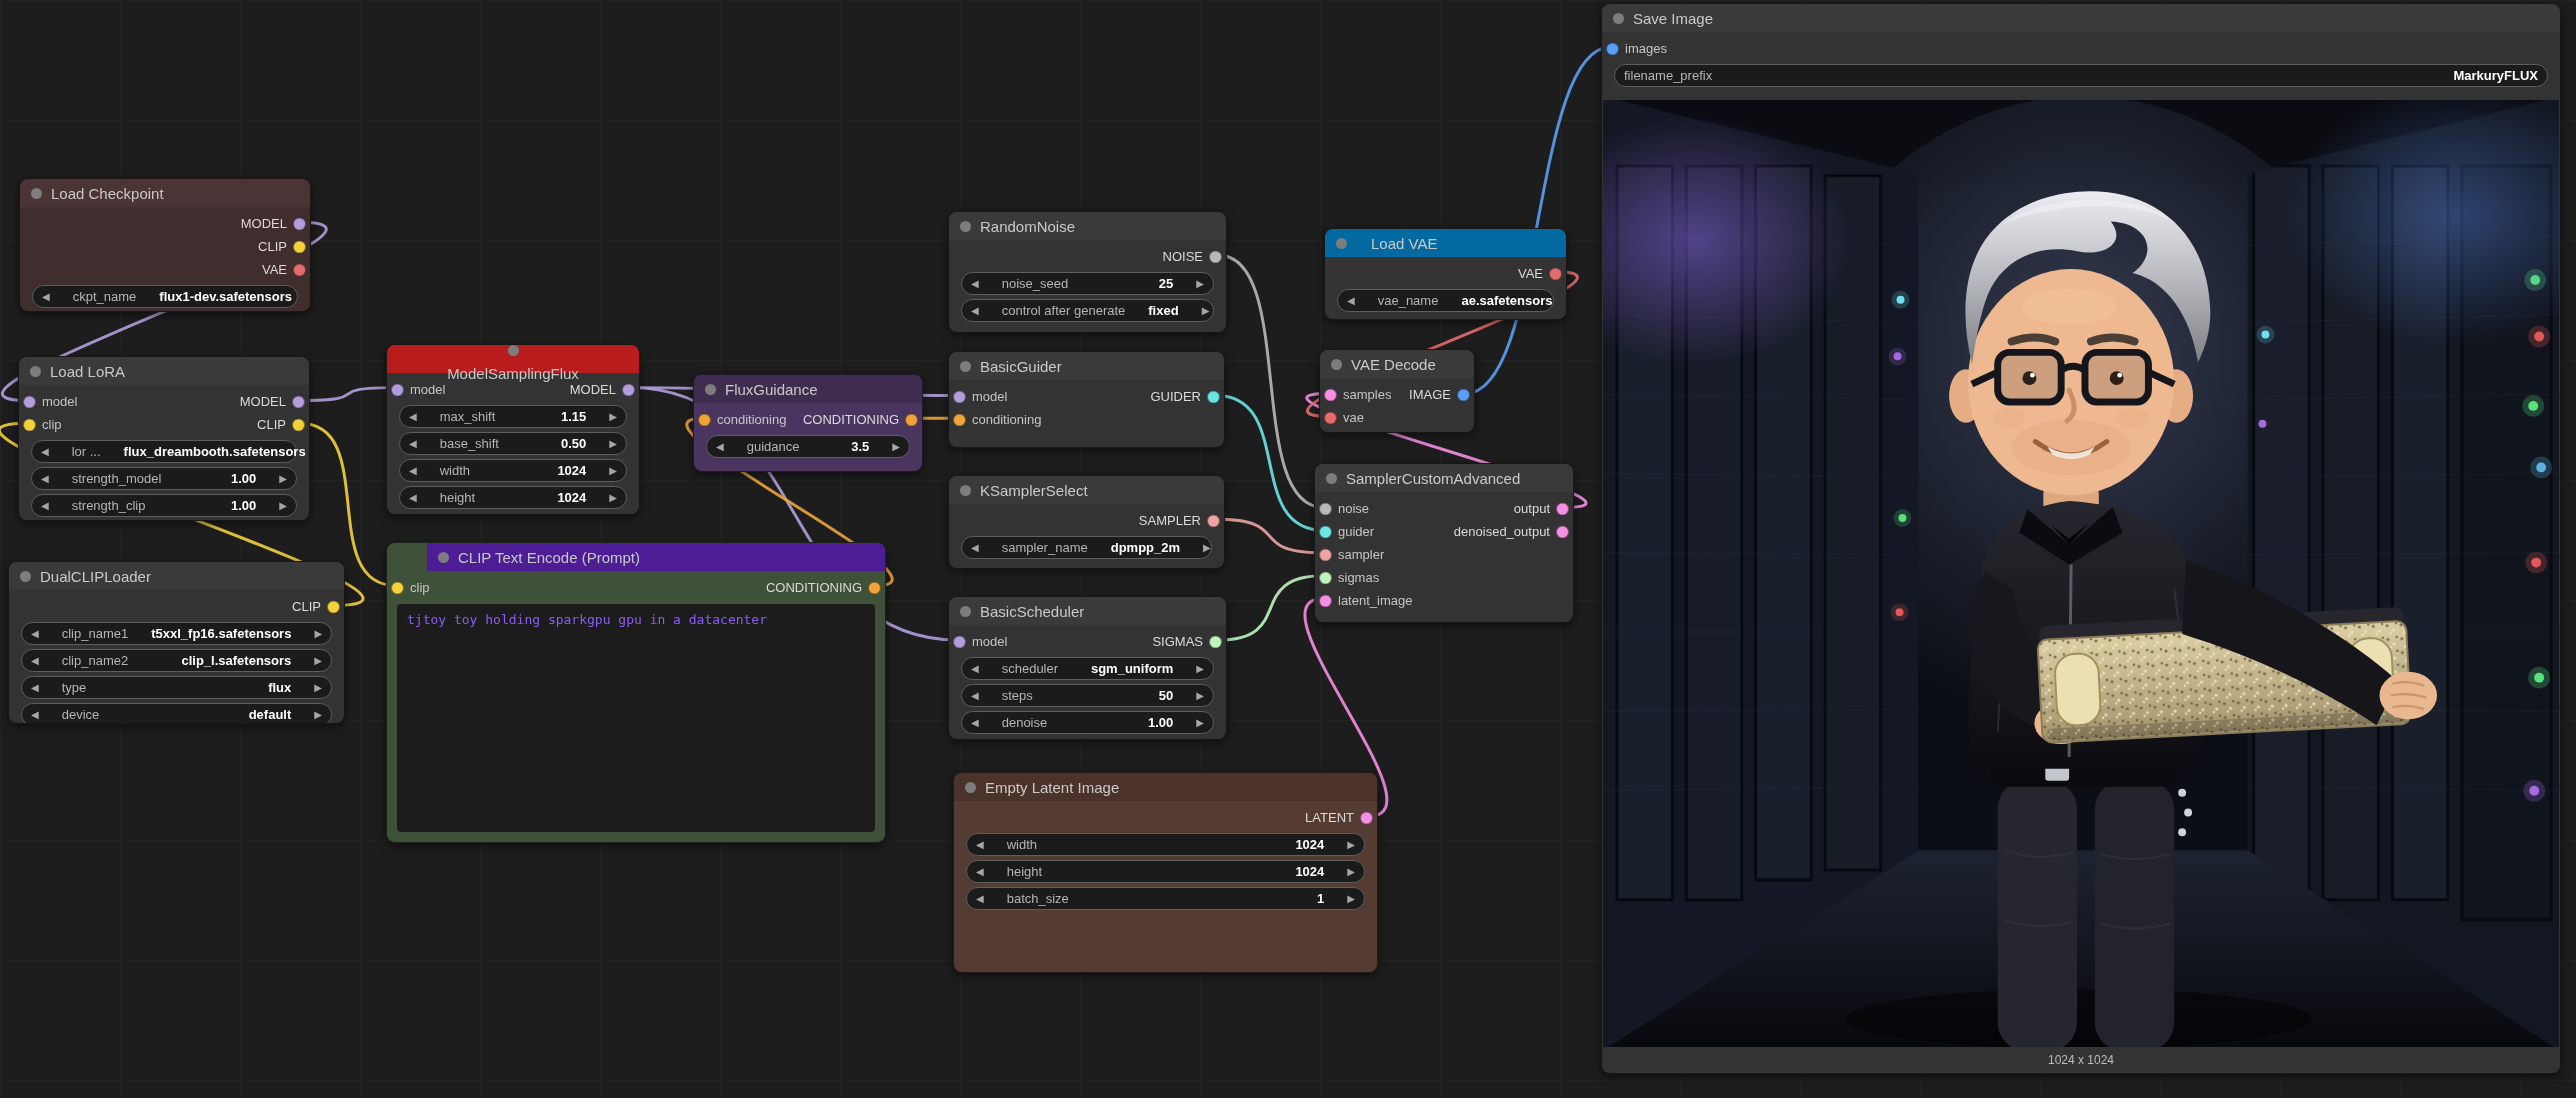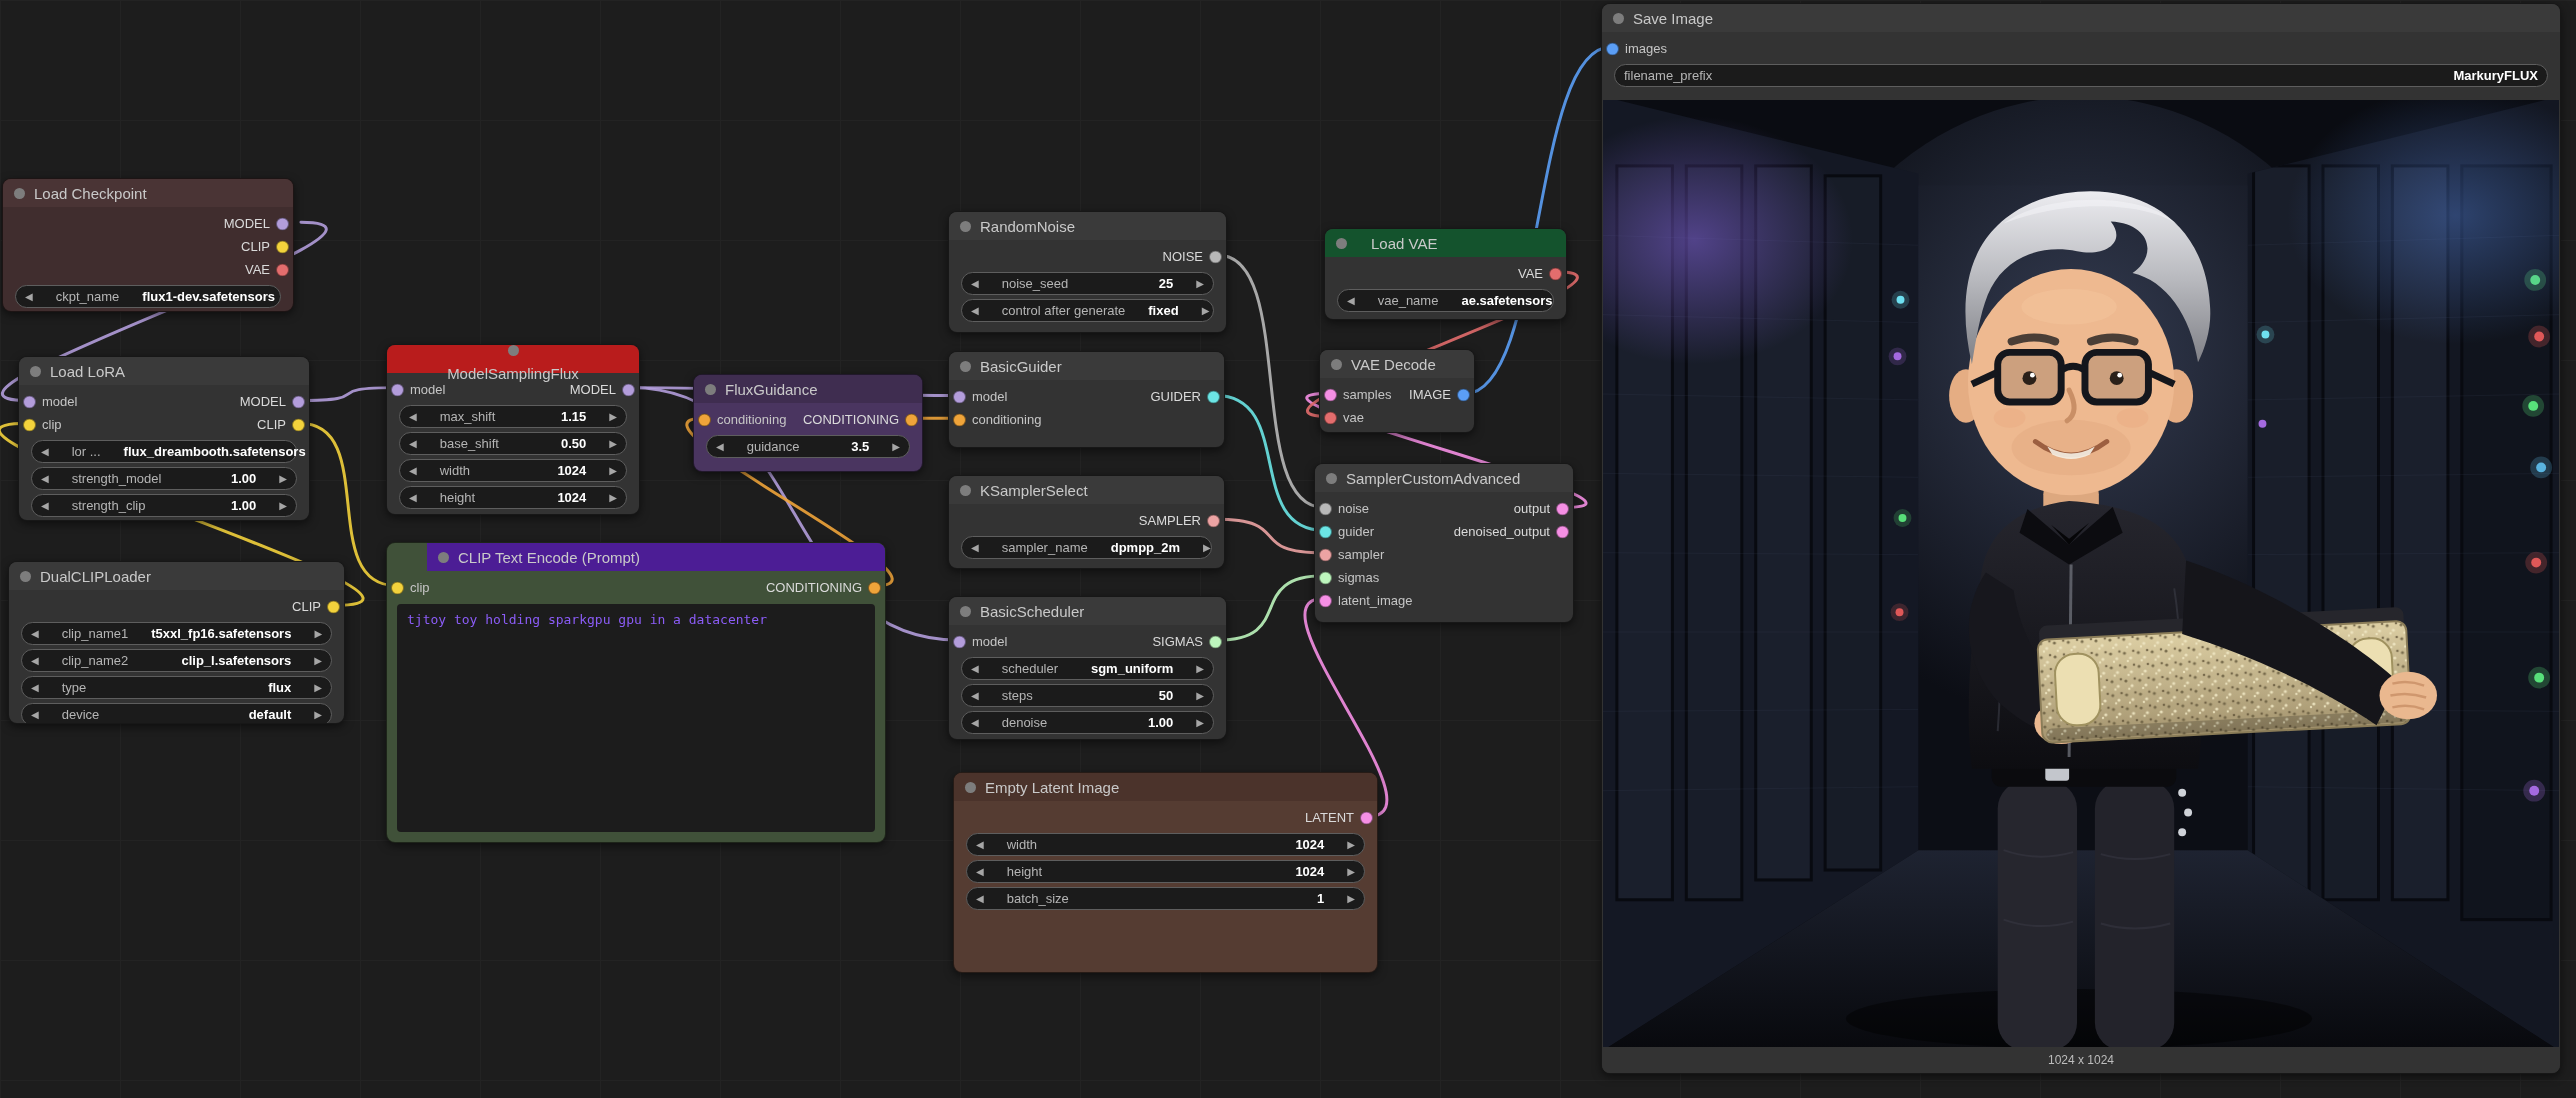--- a/index.html
+++ b/index.html
@@ -52,21 +52,21 @@
       <path d="M 1230 257.5 C 1310 257.5, 1257 512.5, 1337 512.5" fill="none" stroke="#b8b8b8" stroke-width="3" stroke-linecap="round" opacity="0.9"></path>
       <path d="M 1228 399.5 C 1308 399.5, 1257 535.5, 1337 535.5" fill="none" stroke="#6ce5e5" stroke-width="3" stroke-linecap="round" opacity="0.9"></path>
       <path d="M 1228 524.5 C 1308 524.5, 1257 558.5, 1337 558.5" fill="none" stroke="#eca3a3" stroke-width="3" stroke-linecap="round" opacity="0.9"></path>
       <path d="M 1230 646.5 C 1310 646.5, 1257 581.5, 1337 581.5" fill="none" stroke="#bdf5bd" stroke-width="3" stroke-linecap="round" opacity="0.9"></path>
       <path d="M 1382 824.5 C 1462 824.5, 1257 604.5, 1337 604.5" fill="none" stroke="#f58fe4" stroke-width="3" stroke-linecap="round" opacity="0.9"></path>
       <path d="M 1580 512.5 C 1710.9 512.5, 1211.1 397.5, 1342 397.5" fill="none" stroke="#f58fe4" stroke-width="3" stroke-linecap="round" opacity="0.9"></path>
       <path d="M 1572 274.5 C 1698.5 274.5, 1215.5 420.5, 1342 420.5" fill="none" stroke="#e36d6d" stroke-width="3" stroke-linecap="round" opacity="0.9"></path>
       <path d="M 1480 397.5 C 1560.85 397.5, 1546.15 47.5, 1627 47.5" fill="none" stroke="#5b9ef5" stroke-width="3" stroke-linecap="round" opacity="0.9"></path>
     </svg>
   <div id="nodes">
-      <div class="node" style="left: 2px; top: 178px; width: 292px; height: 134px; background: rgb(64, 45, 46);">
+      <div class="node" style="left: 19px; top: 178px; width: 292px; height: 134px; background: rgb(64, 45, 46);">
         <div class="node-title" style="background: rgb(74, 52, 53);">
           <span class="title-dot"></span>
           <span>Load Checkpoint</span>
         </div>
         <div class="rows">
           <div class="port-row">
             <span class="out-label">MODEL</span>
             <span class="port-dot out-dot" style="background: rgb(179, 157, 219);"></span>
           </div>
           <div class="port-row">
@@ -348,21 +348,21 @@
           <span class="arrow">▶</span>
         </div>
         <div class="widget">
           <span class="arrow">◀</span>
           <span class="wlabel">batch_size</span>
           <span class="wvalue">1</span>
           <span class="arrow">▶</span>
         </div>
       </div>
       <div class="node" style="left: 1324px; top: 228px; width: 243px; height: 92px; background: rgb(51, 51, 51);">
-        <div class="node-title" style="background: #14532d; gap: 24px;">
+        <div class="node-title" style="background: #0369a1; gap: 24px;">
           <span class="title-dot"></span>
           <span>Load VAE</span>
         </div>
         <div class="rows">
           <div class="port-row">
             <span class="out-label">VAE</span>
             <span class="port-dot out-dot" style="background: rgb(227, 109, 109);"></span>
           </div>
         </div>
         <div class="widget">

